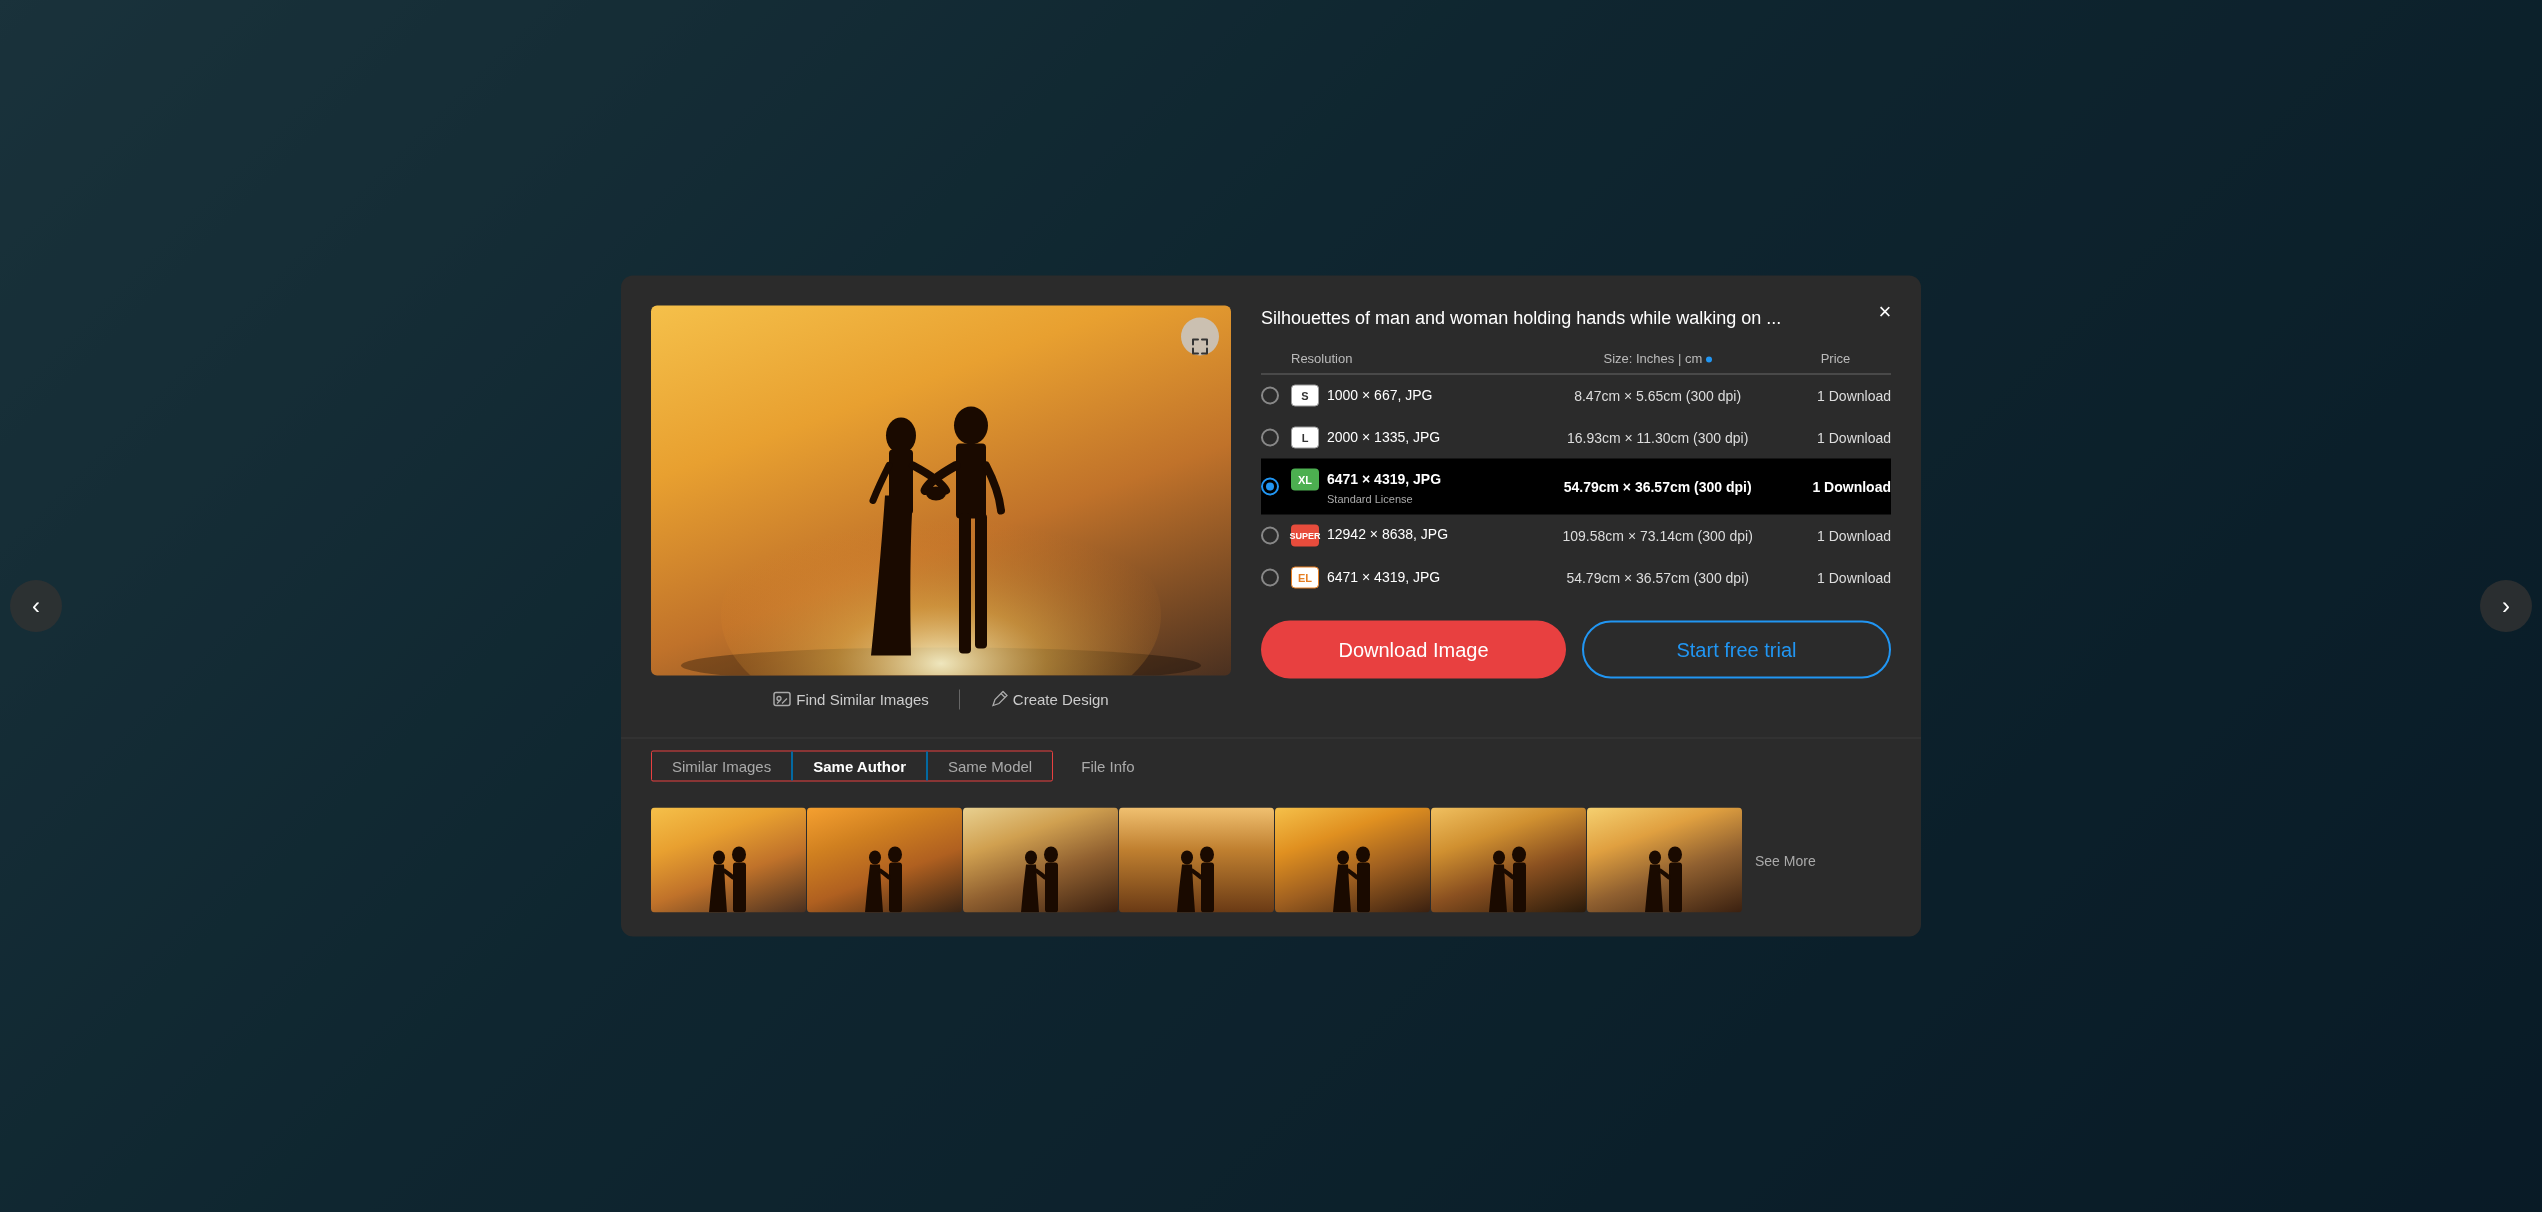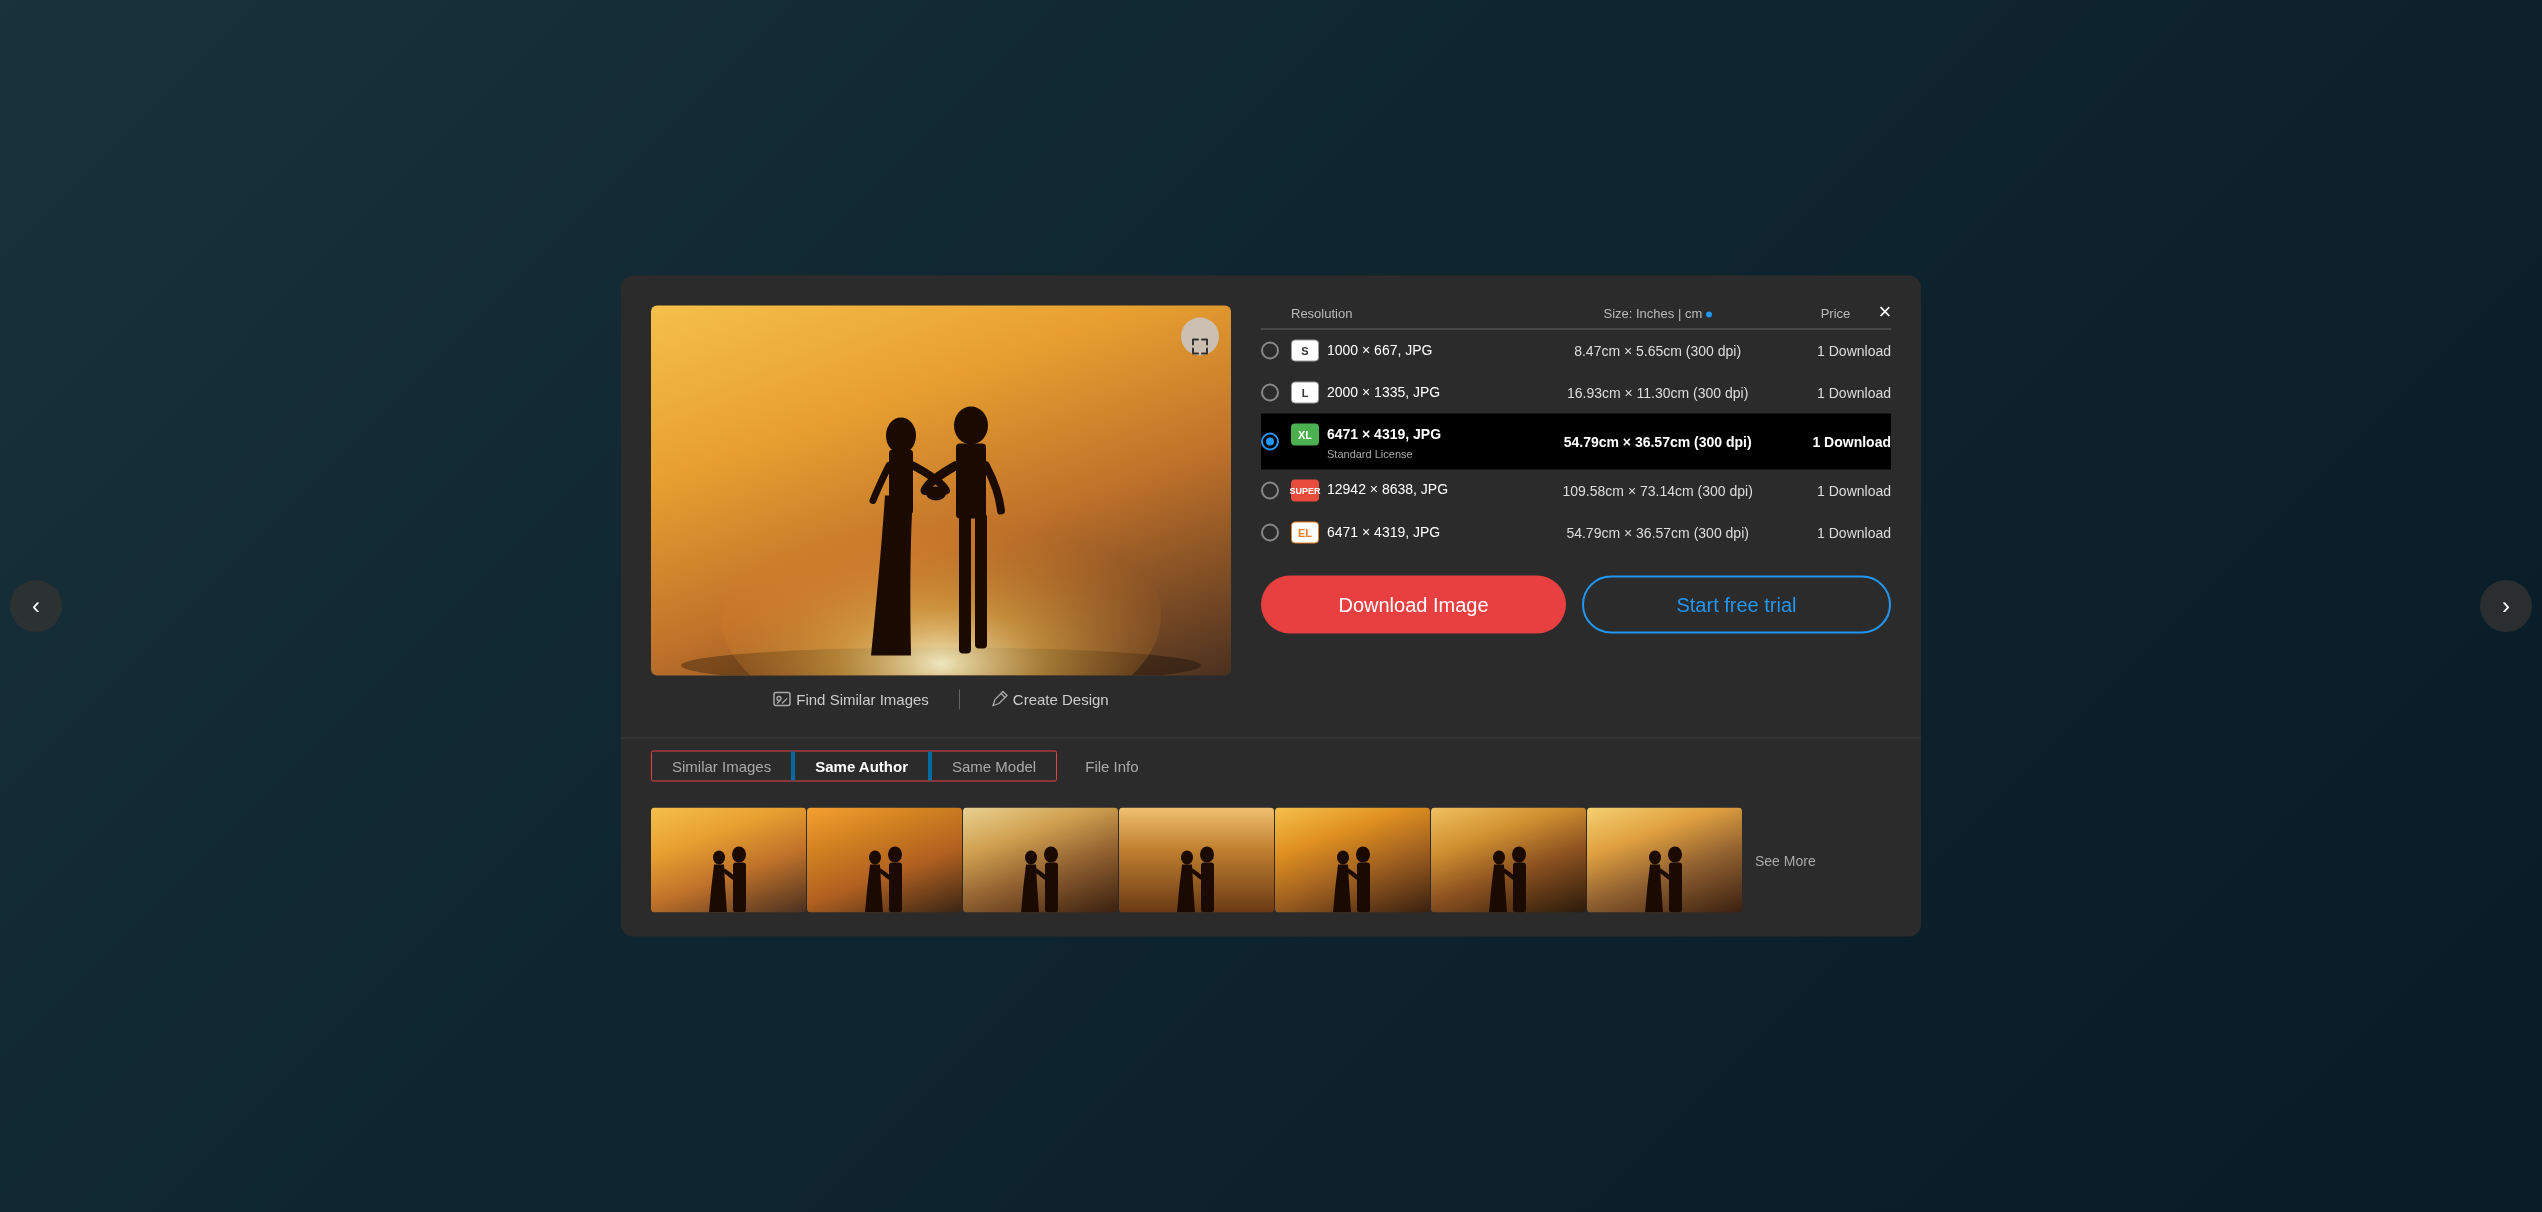--- a/index.html
+++ b/index.html
@@ -297,21 +297,21 @@
     .tab-item.file-info {
       border: none;
     }
 
     .tabs-group {
       border: 1.5px solid #e84040;
       border-radius: 2px;
       display: flex;
     }
     .tabs-group .tab-item {
-      border-right: 4px solid #0369a1;
+      border-right: 2px solid #0369a1;
     }
     .tabs-group .tab-item:last-child {
       border-right: none;
     }
 
     
     .thumbnails {
       display: flex;
       gap: 1px;
       align-items: center;
@@ -438,20 +438,21 @@
           <svg width="18" height="18" viewBox="0 0 18 18" fill="none">
             <path d="M3 15l2-6 8-8 4 4-8 8-6 2z" stroke="#aaa" stroke-width="1.3" fill="none"></path>
             <path d="M11 3l4 4" stroke="#aaa" stroke-width="1.3"></path>
           </svg>
           <span>Create Design</span>
         </button>
       </div>
     </div>
 
     <div class="right-panel">
+      <div class="image-title">Silhouettes of man and woman holding hands while walking on ...</div>
 
       <table class="resolution-table">
         <thead>
           <tr>
             <th class="radio-cell"></th>
             <th>Resolution</th>
             <th class="center">
               <span>Size: Inches | cm</span>
               <span class="size-unit">
                   <span class="dot"></span>

